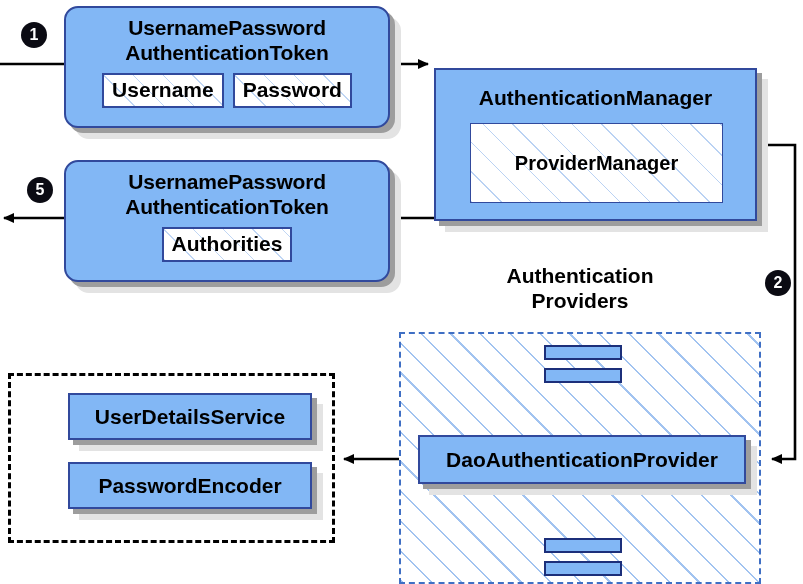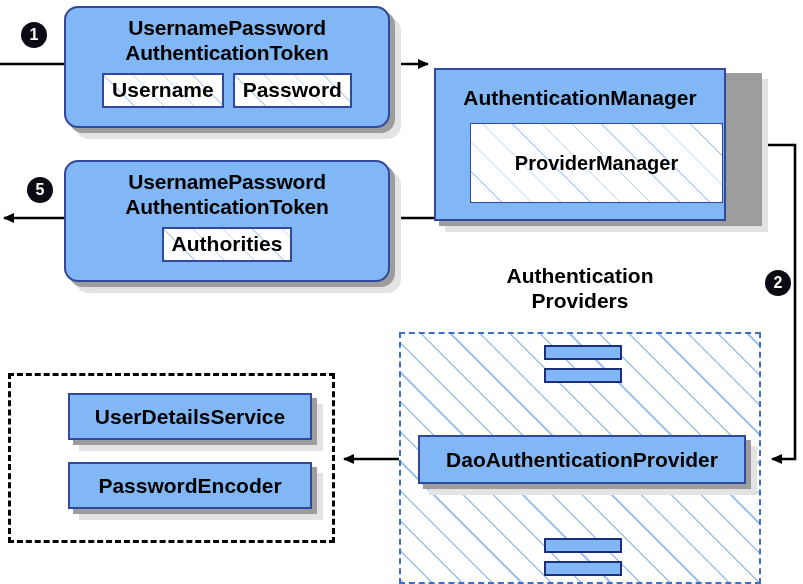--- a/index.html
+++ b/index.html
@@ -237,21 +237,21 @@
 AuthenticationToken</div>
     <div class="token-fields node-label">
       <div class="field">Authorities</div>
     </div>
   </div>
 
   <div class="shadow-wrap" style="left:434px; top:68px; width:323px; height:153px;">
     <div class="sh2"></div>
     <div class="sh1"></div>
   </div>
-  <div class="node" style="left:434px; top:68px; width:292px; height:153px; display:block;">
+  <div class="node" style="left:434px; top:68px; width:323px; height:153px; display:block;">
     <div class="manager-title node-label">AuthenticationManager</div>
     <div class="inner-hatched" style="left:34px; top:53px; width:253px; height:80px;justify-content:center;">
       <span>ProviderManager</span>
     </div>
   </div>
 
   <div class="section-label" style="left:470px; top:263px; width:220px;">Authentication
 Providers</div>
 
   <div class="group-dashed-blue" style="left:399px; top:332px; width:362px; height:252px;">

